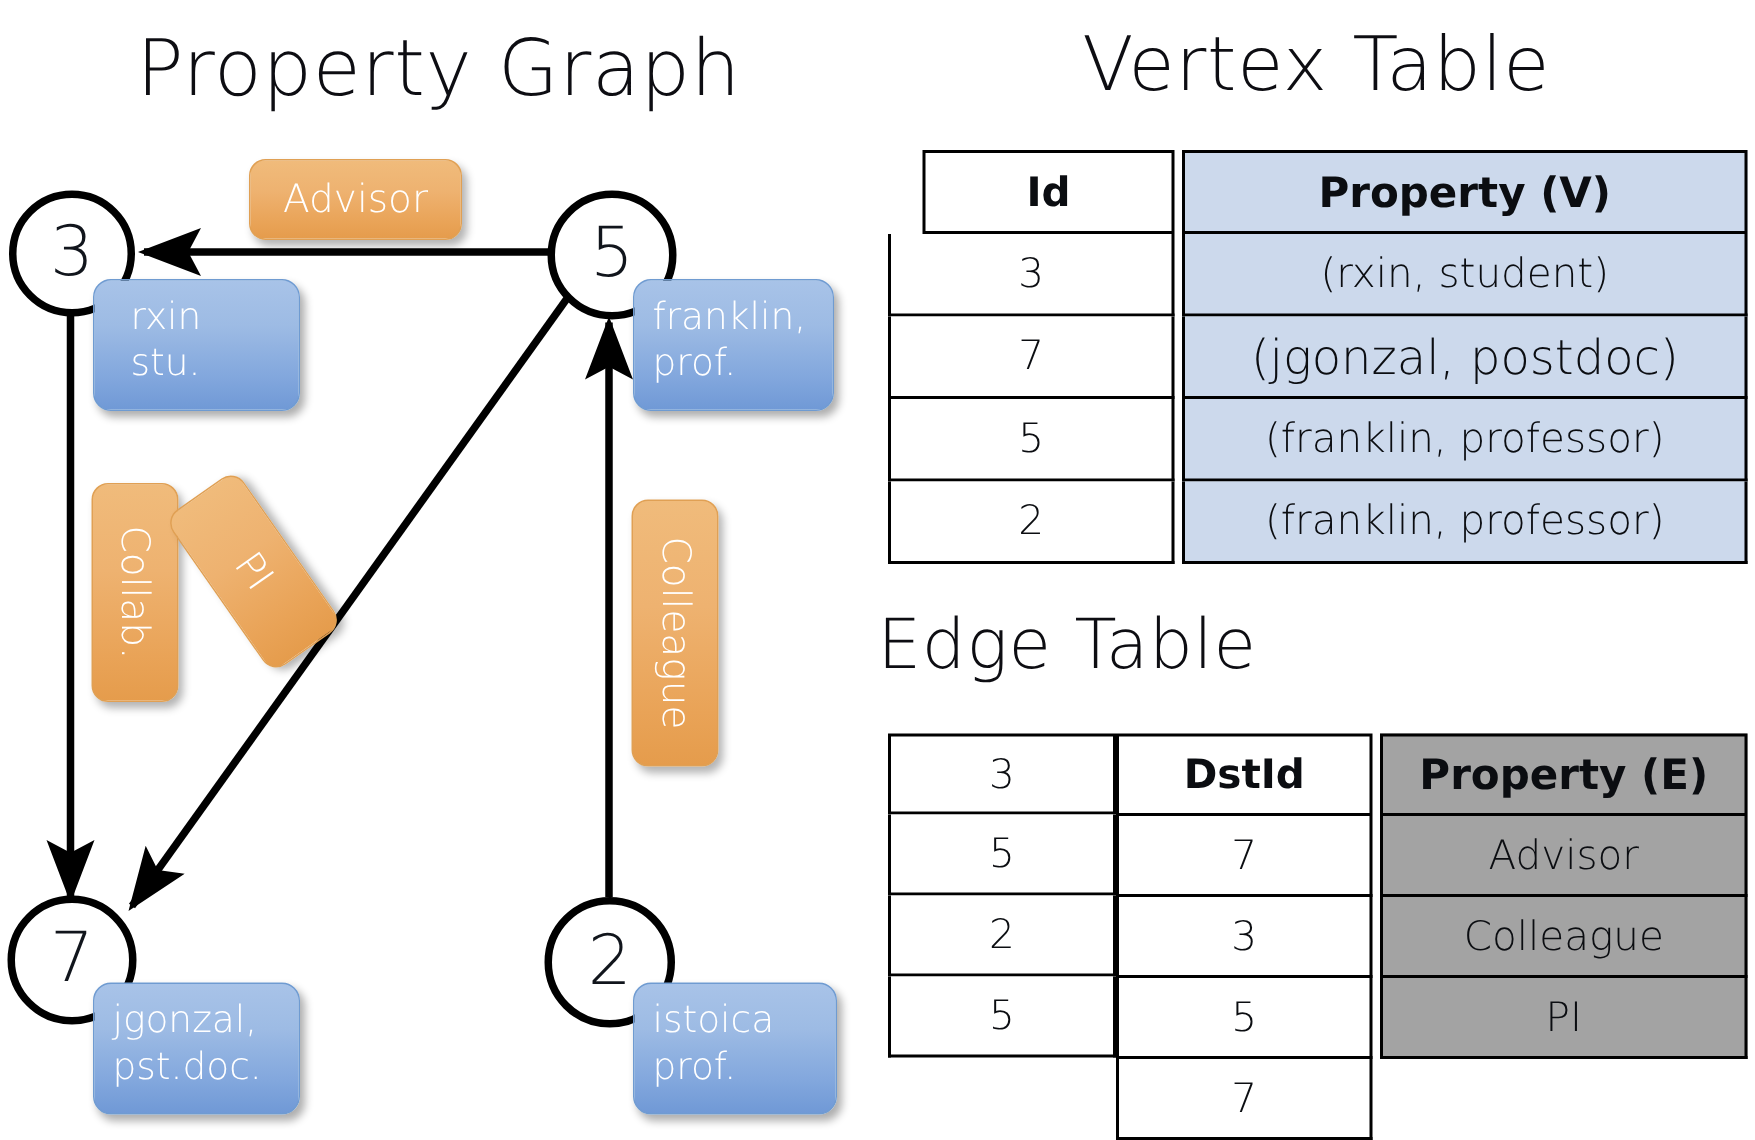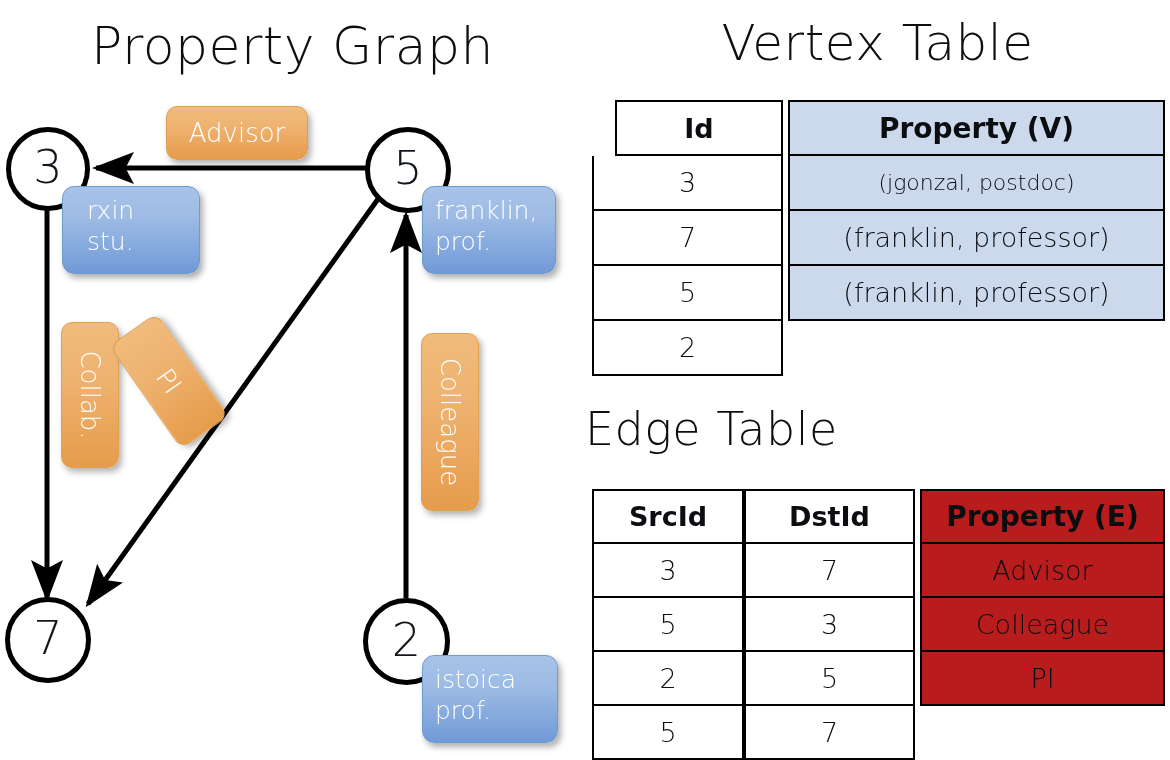--- a/index.html
+++ b/index.html
@@ -93,21 +93,21 @@
     display: flex; align-items: center; justify-content: center;
     font-family: "DejaVu Sans", sans-serif;
     font-weight: 300;
     color: #0b0d11;
     white-space: nowrap;
   }
   .tcell.hdr { font-weight: 700; }
   .tcell + .tcell { border-top: none; }
   .white-cell { background: #ffffff; }
   .blue-cell  { background: #ccd9ec; }
-  .peach-cell { background: #b91c1c; }
+  .peach-cell { background: #a3a3a3; }
 </style>
 </head>
 <body>
 
 <div id="stage">
 
   <div class="title" id="title-property-graph">Property Graph</div>
   <div class="title" id="title-vertex-table">Vertex Table</div>
   <div class="title" id="title-edge-table">Edge Table</div>
 
@@ -141,20 +141,24 @@
       <span class="vertex-label">5</span>
     </div>
     <div class="prop-box" id="prop-5" style="left:422px; top:186px; width:134px; height:88px;">
       <span class="ln">franklin,</span>
       <span class="ln">prof.</span>
     </div>
 
     <div class="vertex" id="node-7" style="left:5px; top:597px; width:86px; height:86px;">
       <span class="vertex-label">7</span>
     </div>
+    <div class="prop-box" id="prop-7" style="left:62px; top:655px; width:138px; height:88px;">
+      <span class="ln">jgonzal,</span>
+      <span class="ln">pst.doc.</span>
+    </div>
 
     <div class="vertex" id="node-2" style="left:363px; top:598px; width:87px; height:87px;">
       <span class="vertex-label">2</span>
     </div>
     <div class="prop-box" id="prop-2" style="left:422px; top:655px; width:136px; height:88px;">
       <span class="ln">istoica</span>
       <span class="ln">prof.</span>
     </div>
 
     <div class="edge-label-box" id="lbl-advisor" style="left:166px; top:106px; width:140px; height:52px; font-size:26px;">
@@ -179,30 +183,30 @@
     <div class="tcol" style="left:592px; top:100px; width:191px;">
       <div class="tcell hdr white-cell" style="height:56px; font-size:27px;margin-left:23px;">Id</div>
       <div class="tcell white-cell" style="height:55px; font-size:27px;">3</div>
       <div class="tcell white-cell" style="height:55px; font-size:27px;">7</div>
       <div class="tcell white-cell" style="height:55px; font-size:27px;">5</div>
       <div class="tcell white-cell" style="height:55px; font-size:27px;">2</div>
     </div>
 
     <div class="tcol" style="left:788px; top:100px; width:377px;">
       <div class="tcell hdr blue-cell" style="height:56px; font-size:28px;">Property (V)</div>
-      <div class="tcell blue-cell" style="height:55px; font-size:22px;">(jgonzal, postdoc)</div>
+      <div class="tcell blue-cell" style="height:55px; font-size:27px;">(rxin, student)</div>
+      <div class="tcell blue-cell" style="height:55px; font-size:32px;">(jgonzal, postdoc)</div>
       <div class="tcell blue-cell" style="height:55px; font-size:27px;">(franklin, professor)</div>
       <div class="tcell blue-cell" style="height:55px; font-size:27px;">(franklin, professor)</div>
     </div>
   </div>
 
   <div class="tbl" id="edge-table">
 
     <div class="tcol" style="left:592px; top:489px; width:152px;">
-      <div class="tcell hdr white-cell" style="height:55px; font-size:27px;">SrcId</div>
       <div class="tcell white-cell" style="height:54px; font-size:27px;">3</div>
       <div class="tcell white-cell" style="height:54px; font-size:27px;">5</div>
       <div class="tcell white-cell" style="height:54px; font-size:27px;">2</div>
       <div class="tcell white-cell" style="height:54px; font-size:27px;">5</div>
     </div>
 
     <div class="tcol" style="left:744px; top:489px; width:171px;">
       <div class="tcell hdr white-cell" style="height:55px; font-size:27px;">DstId</div>
       <div class="tcell white-cell" style="height:54px; font-size:27px;">7</div>
       <div class="tcell white-cell" style="height:54px; font-size:27px;">3</div>

